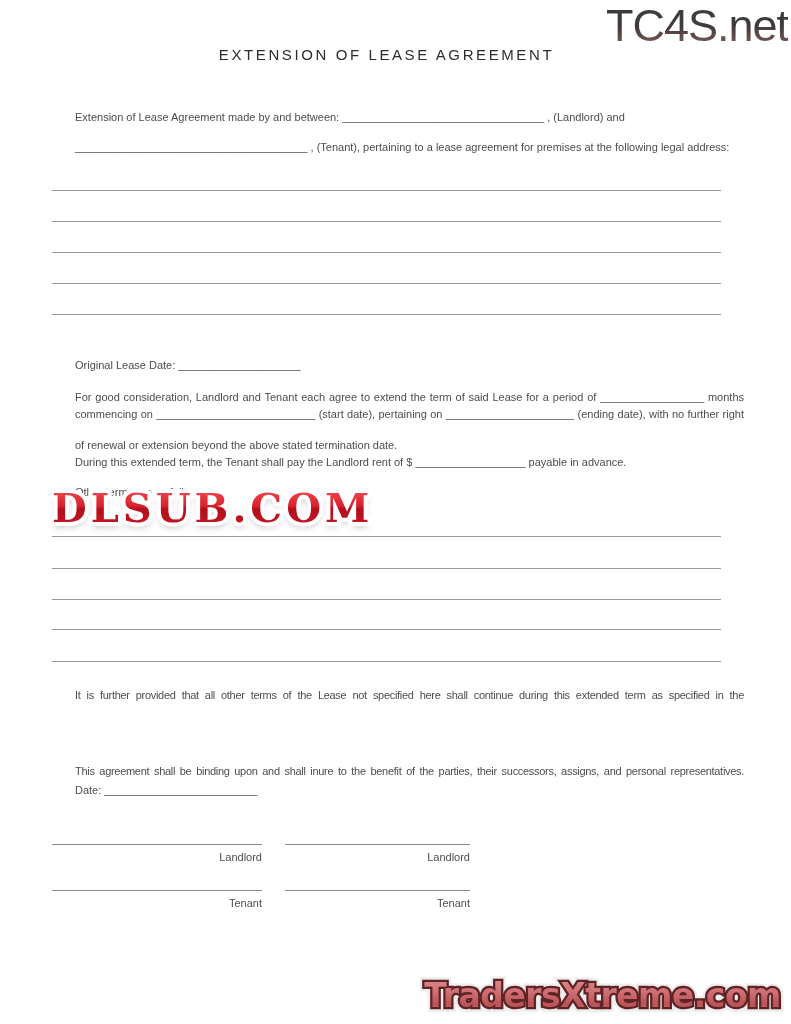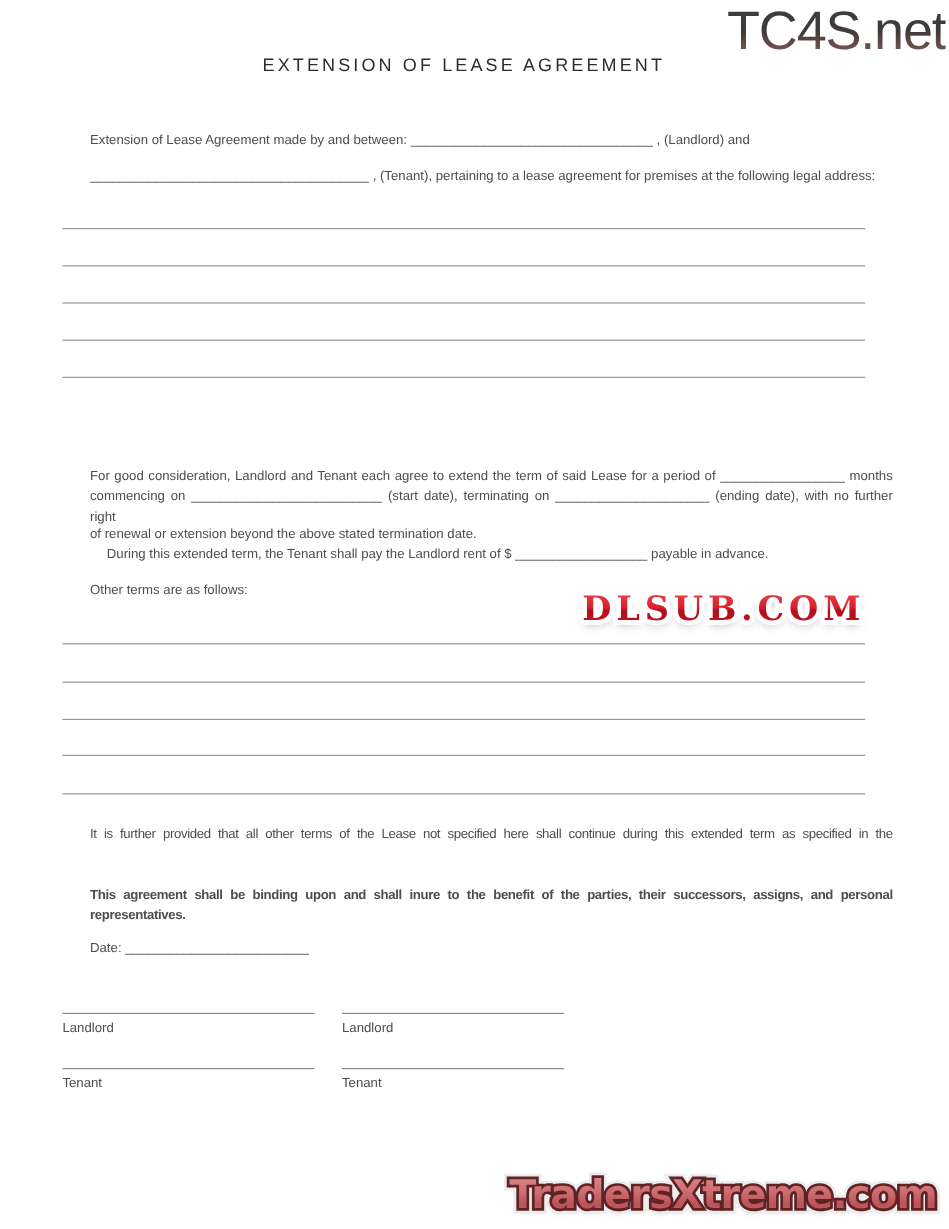--- a/index.html
+++ b/index.html
@@ -34,39 +34,39 @@
     color:#2d2d2d;
   }
   
   .bl{
     position:absolute; left:52px; width:669px; height:0;
     border-top:1px solid #979797;
   }
   
   .sig-line{ position:absolute; height:0; border-top:1px solid #8a8a8a; }
   .sig-label{
-    position:absolute; text-align:left;
+    position:absolute; text-align:right;
     font-size:11px; line-height:17px; color:#4d4d4d;
   }
   
   .wm-tc4s{
     position:absolute; top:3px; right:3px;
     font-family:"Liberation Sans",sans-serif;
     font-weight:400; font-size:45px; line-height:46px;
     letter-spacing:-1px;
     background:linear-gradient(180deg,#3c3c3c 0%,#413b3b 52%,#6b4f4c 78%,#8f6a66 100%);
     -webkit-background-clip:text; background-clip:text;
     color:transparent;
   }
   
   .wm-dlsub{
     position:absolute; left:52px; top:484px; width:669px; height:52px;
-    text-align:right;
+    text-align:left;
     font-family:"DejaVu Serif",serif;
-    font-weight:700; font-size:28px; line-height:48px;
+    font-weight:700; font-size:40px; line-height:48px;
     letter-spacing:4px;
   }
   .wm-dlsub .layer{ position:absolute; left:0; right:0; top:0; }
   .dl-outline{
     color:#ffffff;
     -webkit-text-stroke:8px #ffffff;
     text-shadow:0 4px 7px rgba(90,90,90,.55), 0 0 3px rgba(150,150,150,.6);
   }
   .dl-fill{
     background:linear-gradient(180deg,#ef5a5e 0%,#da202c 46%,#b30e1c 52%,#cc1b26 100%);
@@ -108,43 +108,44 @@
 
   <div class="t nw" style="top:109px;">Extension of Lease Agreement made by and between: _________________________________ , (Landlord) and</div>
   <div class="t nw" style="top:139px;">______________________________________ , (Tenant), pertaining to a lease agreement for premises at the following legal address:</div>
 
   <div class="bl" style="top:190px;"></div>
   <div class="bl" style="top:221px;"></div>
   <div class="bl" style="top:252px;"></div>
   <div class="bl" style="top:283px;"></div>
   <div class="bl" style="top:314px;"></div>
 
+  <div class="t nw" style="top:357px;">Original Lease Date: ____________________</div>
 
   <div class="t jl" style="top:389px;">For good consideration, Landlord and Tenant each agree to extend the term of said Lease for a period of _________________ months</div>
-  <div class="t jl" style="top:406px;">commencing on __________________________ (start date), terminating on _____________________ (ending date), with no further right</div>
+  <div class="t jl" style="top:406px;">commencing on __________________________ (start date), pertaining on _____________________ (ending date), with no further right</div>
   <div class="t nw" style="top:437px;">of renewal or extension beyond the above stated termination date.</div>
 
-  <div class="t nw" style="top:454px;margin-left:14px;">During this extended term, the Tenant shall pay the Landlord rent of $ __________________ payable in advance.</div>
+  <div class="t nw" style="top:454px;">During this extended term, the Tenant shall pay the Landlord rent of $ __________________ payable in advance.</div>
 
   <div class="t nw" style="top:484px;">Other terms are as follows:</div>
 
   <div class="wm-dlsub">
     <span class="layer dl-outline">DLSUB.COM</span>
     <span class="layer dl-fill">DLSUB.COM</span>
   </div>
 
   <div class="bl" style="top:536px;"></div>
   <div class="bl" style="top:568px;"></div>
   <div class="bl" style="top:599px;"></div>
   <div class="bl" style="top:629px;"></div>
   <div class="bl" style="top:661px;"></div>
 
   <div class="t jl tight" style="top:687px;">It is further provided that all other terms of the Lease not specified here shall continue during this extended term as specified in the</div>
 
-  <div class="t jl tight" style="top:738px;font-weight:bold;">This agreement shall be binding upon and shall inure to the benefit of the parties, their successors, assigns, and personal representatives.</div>
+  <div class="t jl tight" style="top:763px;">This agreement shall be binding upon and shall inure to the benefit of the parties, their successors, assigns, and personal representatives.</div>
 
   <div class="t nw" style="top:782px;">Date: _________________________</div>
 
   <div class="sig-line" style="left:52px;  top:844px; width:210px;"></div>
   <div class="sig-line" style="left:285px; top:844px; width:185px;"></div>
   <div class="sig-label" style="left:52px;  top:849px; width:210px;">Landlord</div>
   <div class="sig-label" style="left:285px; top:849px; width:185px;">Landlord</div>
 
   <div class="sig-line" style="left:52px;  top:890px; width:210px;"></div>
   <div class="sig-line" style="left:285px; top:890px; width:185px;"></div>

